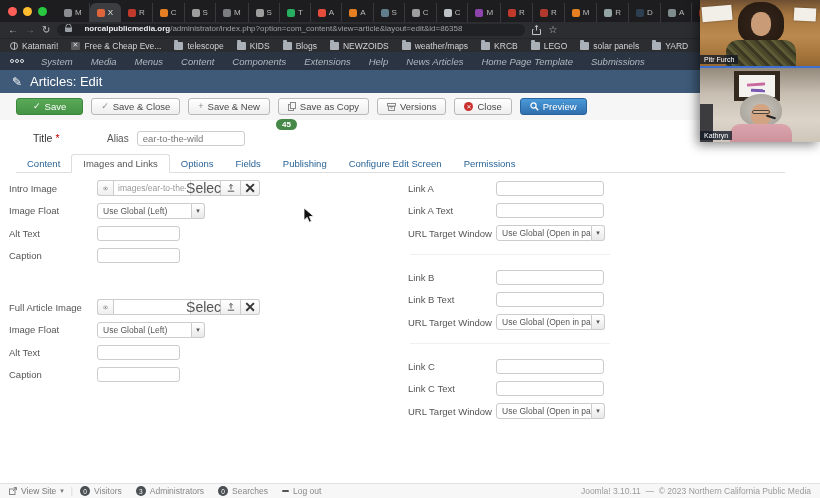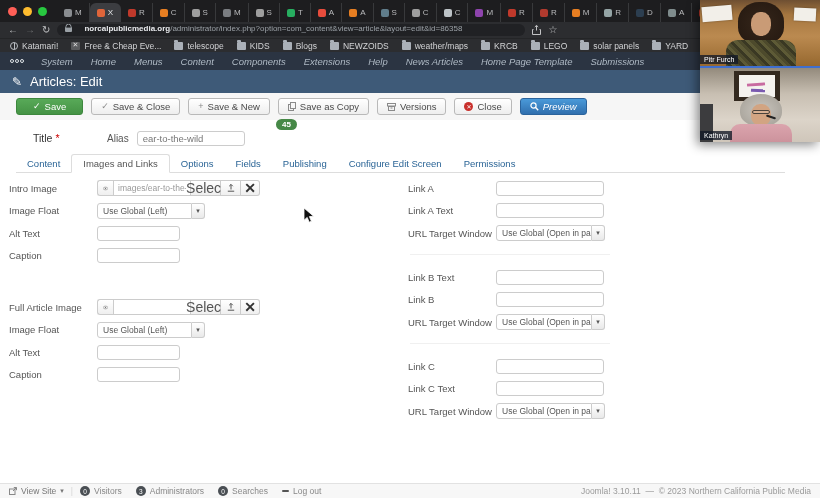--- a/index.html
+++ b/index.html
@@ -47,21 +47,21 @@
   .pageheader { height:23px; background:#3e5a78; color:#fff; display:flex; align-items:center; padding:0 12px; gap:8px; font-size:13px; }
   .pencil { font-size:12px; transform:rotate(0deg); }
   .hdricons { margin-left:auto; display:flex; gap:3px; }
   .hdricons i { width:6px; height:6px; border-radius:50%; display:block; }
 
   
   .toolbar { height:27px; background:#f6f6f6; display:flex; align-items:center; padding:0 16px; gap:8px; }
   .tbtn { height:17px; padding:0 9px; display:inline-flex; align-items:center; gap:4px; font-size:9.5px; color:#4a4a4a;
           background:linear-gradient(#ffffff,#eeeeee); border:1px solid #b9b9b9; border-radius:3px; }
   .tbtn.save { background:linear-gradient(#58a958,#459345); border-color:#3d873d; color:#fff; padding:0 16px; }
-  .tbtn.preview { background:linear-gradient(#4a9ad9,#306fae); border-color:#2a639c; color:#fff;font-style:italic; }
+  .tbtn.preview { background:linear-gradient(#4a9ad9,#306fae); border-color:#2a639c; color:#fff; }
   .tico { font-size:9px; line-height:1; color:#8a8a8a; }
   .tbtn.save .tico, .tbtn.preview .tico { color:#fff; }
   .closedot { width:9px; height:9px; background:#c9302c; border-radius:50%; color:#fff; font-size:6px; display:flex; align-items:center; justify-content:center; }
 
   
   .titlerow { display:flex; align-items:center; margin:8px 0 0 33px; height:20px; }
   .tlabel { font-size:10.5px; color:#333; width:58px; }
   .req { color:#c00; }
   .titleinput { width:203px; height:18px; border:1px solid #ccc; border-radius:3px; font-size:12.5px; padding:0 5px; color:#333; font-family:"Liberation Sans", sans-serif; }
   .aliaslabel { font-size:10px; color:#555; margin:0 8px 0 16px; }
@@ -336,21 +336,21 @@
 
   <div class="menubar">
     <span class="jlogo">
         <i></i>
         <i></i>
         <i></i>
       </span>
     <span style="display:flex">
 
     <span class="mitem"><span>System</span></span>
-        <span class="mitem"><span>Home</span></span>
+        <span class="mitem"><span>Media</span></span>
         <span class="mitem"><span>Menus</span></span>
         <span class="mitem"><span>Content</span></span>
         <span class="mitem"><span>Components</span></span>
         <span class="mitem"><span>Extensions</span></span>
         <span class="mitem"><span>Help</span></span>
         <span class="mitem"><span>News Articles</span></span>
         <span class="mitem"><span>Home Page Template</span></span>
         <span class="mitem"><span>Submissions</span></span>
       </span>
     <span class="right">No</span>
@@ -516,25 +516,25 @@
         <span class="flabel">URL Target Window</span>
         <div class="jselect w96">
           <span class="val">Use Global (Open in parent w...</span>
           <span class="caret">▾</span>
         </div>
       </div>
 
       <hr class="groupsep">
 
       <div class="frow">
+        <span class="flabel">Link B</span>
+        <input class="tin w108" style="">
+      </div>
+      <div class="frow">
         <span class="flabel">Link B Text</span>
-        <input class="tin w108" style="">
-      </div>
-      <div class="frow">
-        <span class="flabel">Link B</span>
         <input class="tin w108" style="">
       </div>
       <div class="frow">
         <span class="flabel">URL Target Window</span>
         <div class="jselect w96">
           <span class="val">Use Global (Open in parent w...</span>
           <span class="caret">▾</span>
         </div>
       </div>
 

